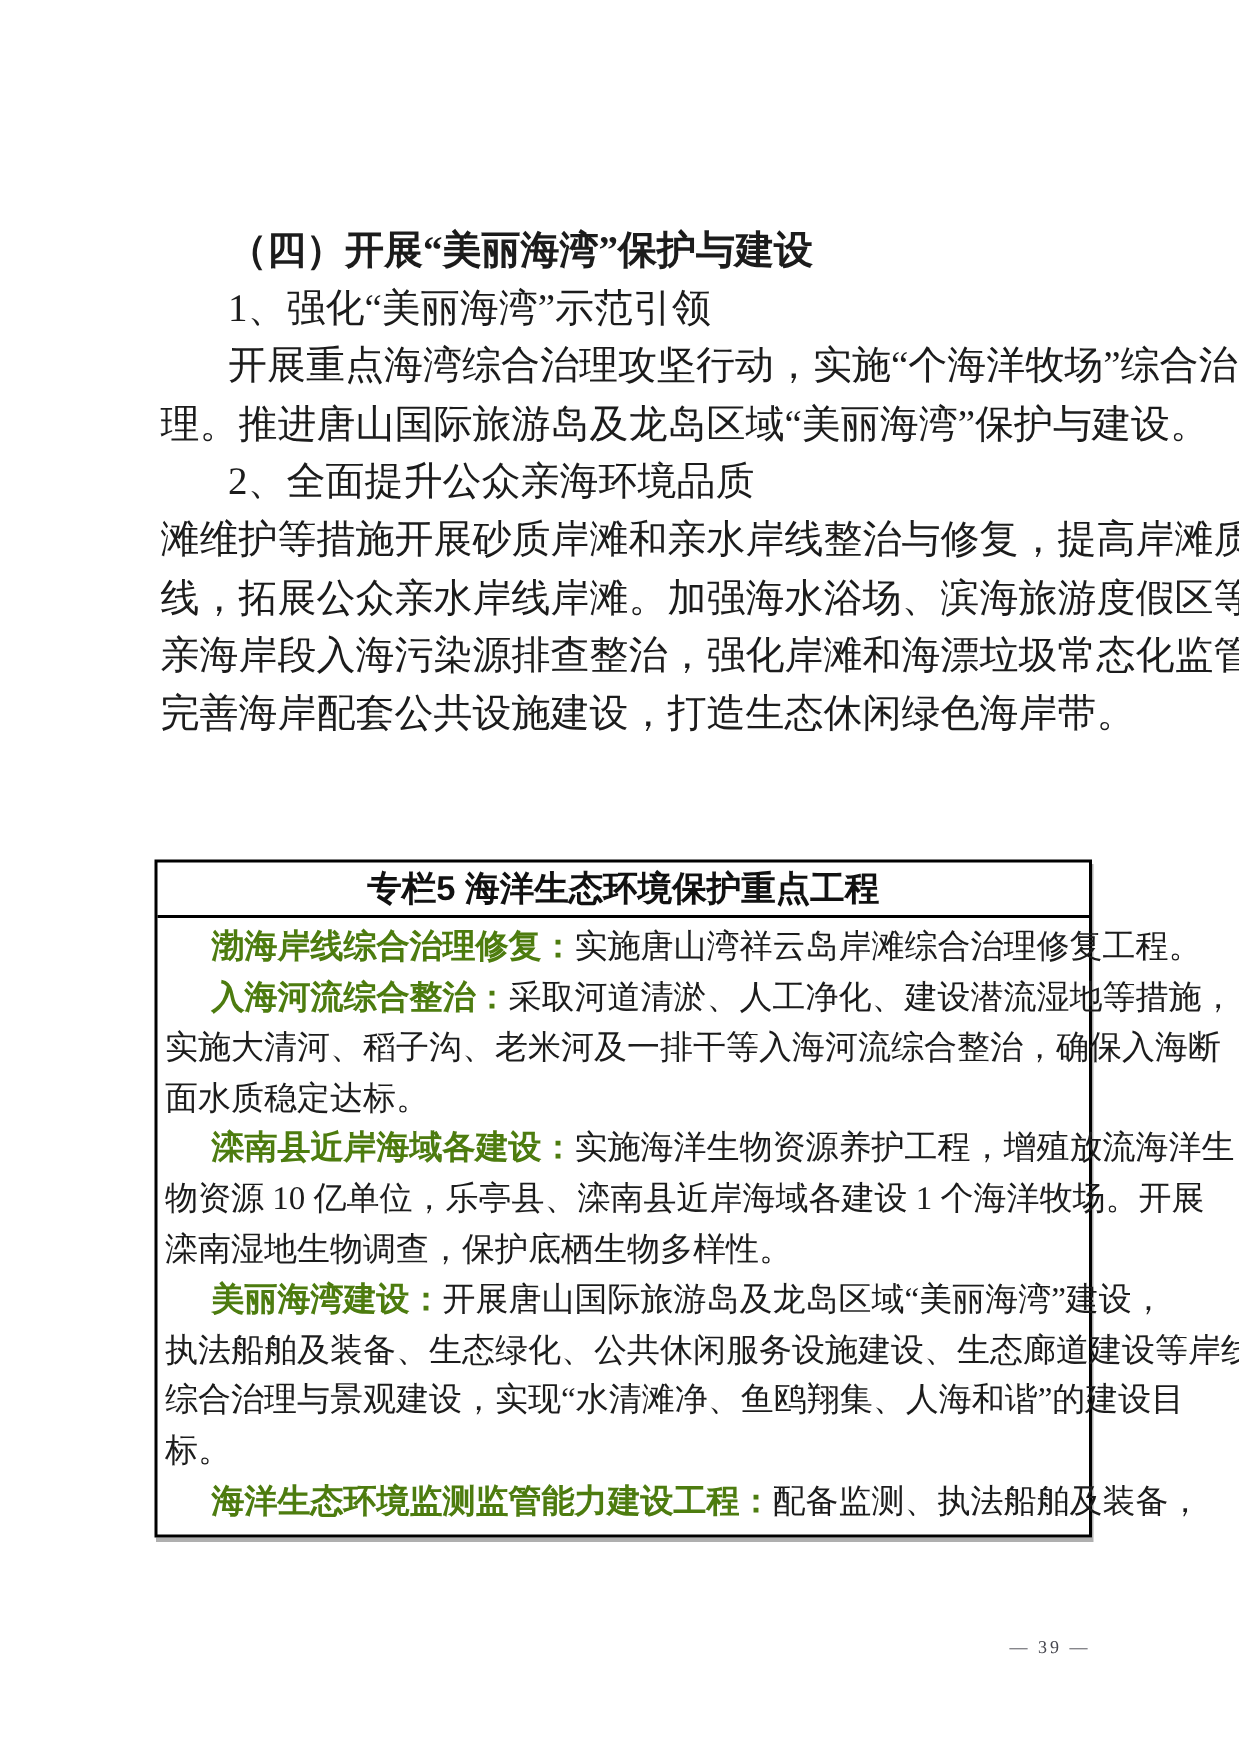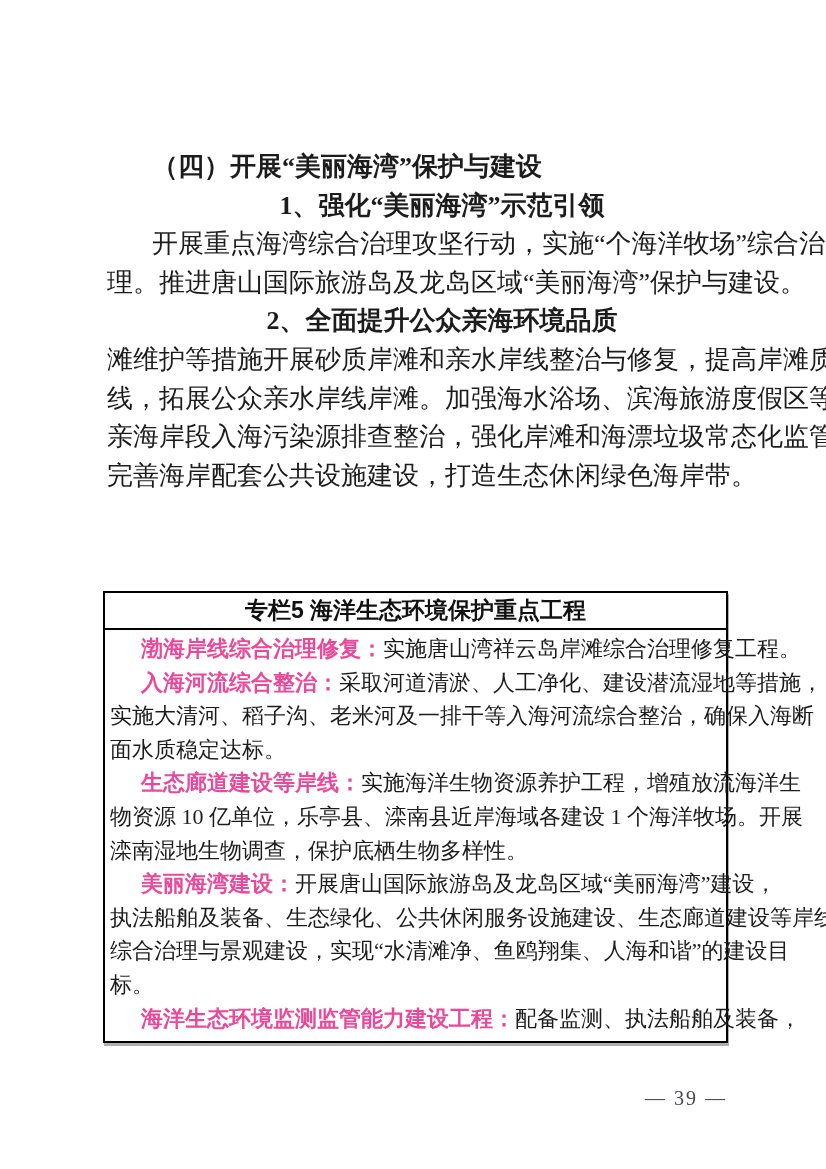--- a/index.html
+++ b/index.html
@@ -16,25 +16,25 @@
     position:absolute;
     top:148px;left:107px;width:625px;
     font-size:26px;
   }
   .mline{
     height:38.6px;line-height:38.6px;
     white-space:nowrap;overflow:visible;
   }
   .indent{padding-left:45px;}
   .h1{font-weight:bold;}
-  .h2{font-weight:700;text-align:center;}
+  .h2{font-weight:400;}
   
   .column-box{
     position:absolute;
-    top:591px;left:103px;width:625px;height:452px;
+    top:573px;left:103px;width:625px;height:452px;
     box-sizing:border-box;
     border:2px solid #000;
     box-shadow:1px 3px 0 rgba(110,110,110,0.55);
     background:#fff;
   }
   .box-title{
     height:35px;line-height:35px;
     box-sizing:content-box;
     border-bottom:2px solid #000;
     text-align:center;
@@ -46,28 +46,28 @@
     padding:2px 5px 0 5px;
     font-size:22px;
   }
   .bline{
     height:33.6px;line-height:33.6px;
     white-space:nowrap;overflow:visible;
   }
   .bindent{padding-left:31px;}
   .blabel{
     font-family:"Liberation Sans","DejaVu Sans",sans-serif;
-    font-weight:bold;color:#ec4899;
+    font-weight:bold;color:#4d7c0f;
   }
   .btext{font-family:"Liberation Serif","DejaVu Serif",serif;}
   
   .page-number{
     position:absolute;
     top:1086px;right:99px;
-    font-size:20px;line-height:24px;
+    font-size:12px;line-height:24px;
     color:#46464e;
     letter-spacing:2px;
     font-family:"Liberation Serif","DejaVu Serif",serif;
     white-space:nowrap;
     margin-left:12px;
   }
 </style>
 </head>
 <body>
 
@@ -88,21 +88,21 @@
   <div class="column-box">
     <div class="box-title">专栏5 海洋生态环境保护重点工程</div>
     <div class="box-body">
 
       <div class="bline bindent"><span class="blabel">渤海岸线综合治理修复：</span><span class="btext">实施唐山湾祥云岛岸滩综合治理修复工程。</span></div>
 
       <div class="bline bindent"><span class="blabel">入海河流综合整治：</span><span class="btext">采取河道清淤、人工净化、建设潜流湿地等措施，</span></div>
       <div class="bline btext">实施大清河、稻子沟、老米河及一排干等入海河流综合整治，确保入海断</div>
       <div class="bline btext">面水质稳定达标。</div>
 
-      <div class="bline bindent"><span class="blabel">生态廊道建设等岸线：</span><span class="btext">实施海洋生物资源养护工程，增殖放流海洋生</span></div>
+      <div class="bline bindent"><span class="blabel">滦南县近岸海域各建设：</span><span class="btext">实施海洋生物资源养护工程，增殖放流海洋生</span></div>
       <div class="bline btext">物资源 10 亿单位，乐亭县、滦南县近岸海域各建设 1 个海洋牧场。开展</div>
       <div class="bline btext">滦南湿地生物调查，保护底栖生物多样性。</div>
 
       <div class="bline bindent"><span class="blabel">美丽海湾建设：</span><span class="btext">开展唐山国际旅游岛及龙岛区域“美丽海湾”建设，</span></div>
       <div class="bline btext">执法船舶及装备、生态绿化、公共休闲服务设施建设、生态廊道建设等岸线</div>
       <div class="bline btext">综合治理与景观建设，实现“水清滩净、鱼鸥翔集、人海和谐”的建设目</div>
       <div class="bline btext">标。</div>
 
       <div class="bline bindent"><span class="blabel">海洋生态环境监测监管能力建设工程：</span><span class="btext">配备监测、执法船舶及装备，</span></div>
 

